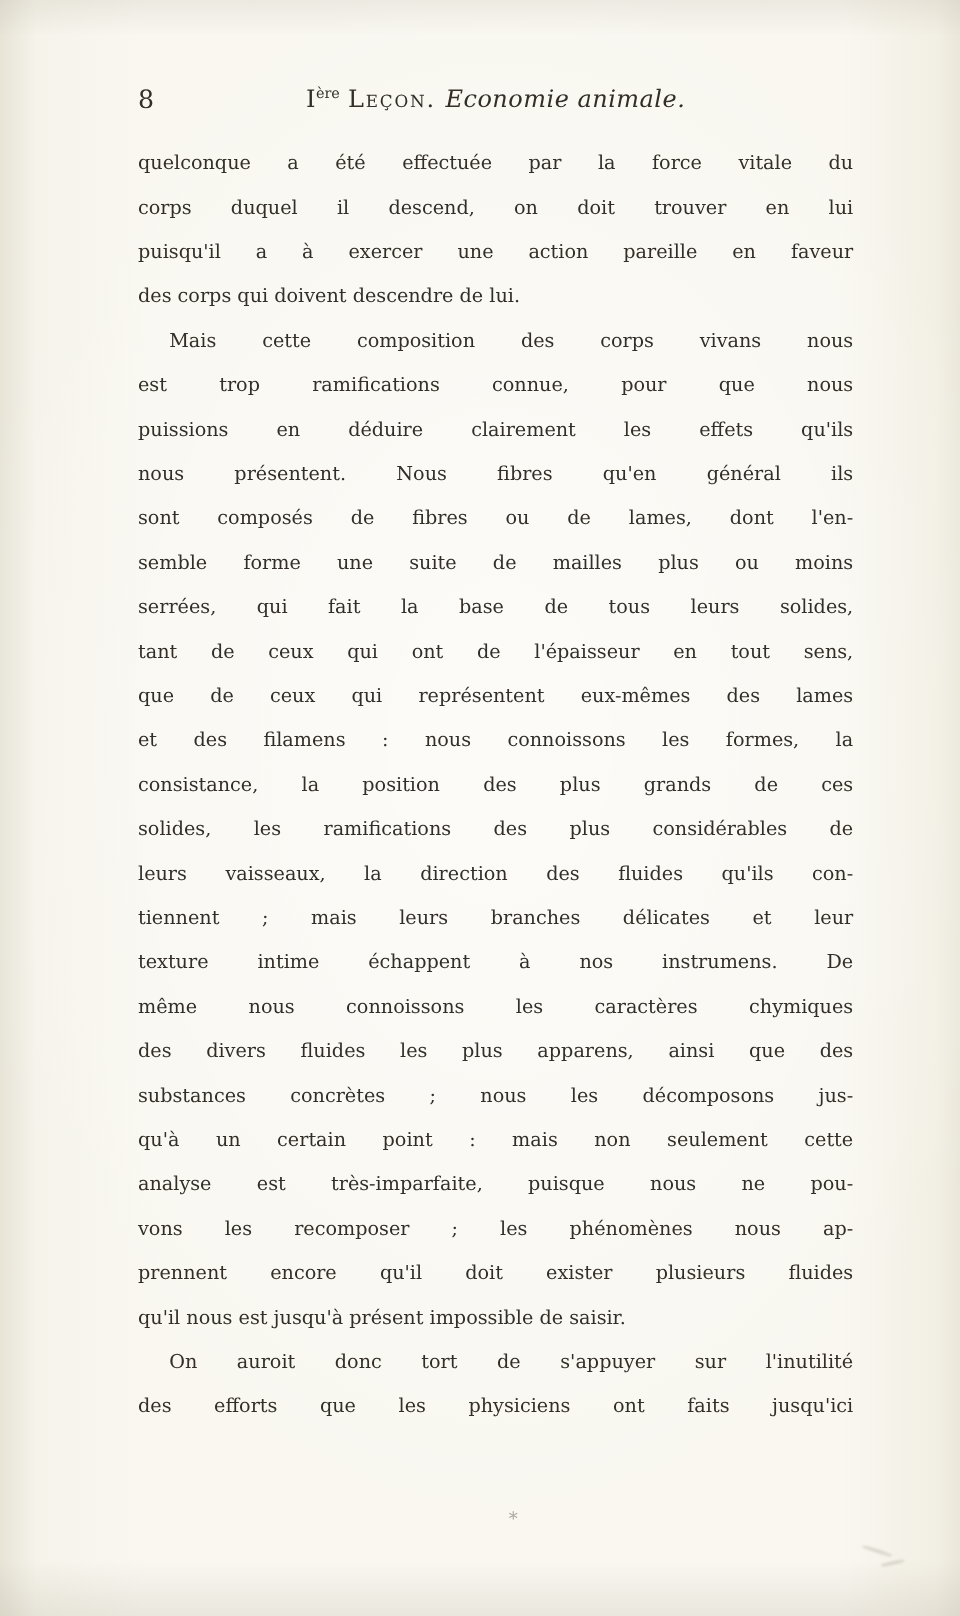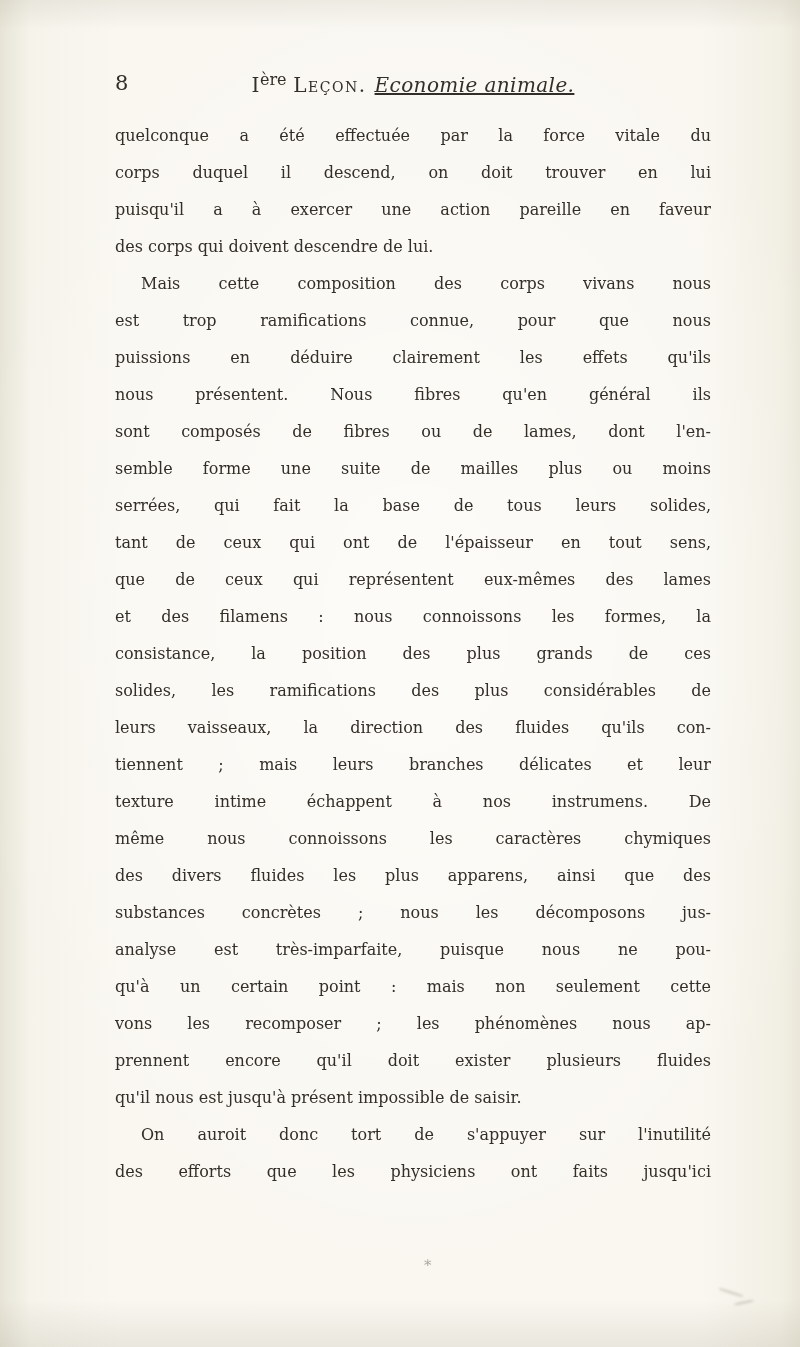--- a/index.html
+++ b/index.html
@@ -42,32 +42,31 @@
   }
   .running-title {
     position: absolute;
     left: 0;
     right: 0;
     text-align: center;
     white-space: nowrap;
     letter-spacing: 0.4px;
   }
   .running-title sup {
-    font-size: 16px;
+    font-size: 12px;
     vertical-align: 7px;
     letter-spacing: 0;
   }
   .rt-lecon {
     font-variant: small-caps;
     letter-spacing: 1.5px;
     margin-right: 8px;
   }
   .rt-subject {
     font-style: italic;
-    text-decoration: underline;
   }
   .body-text {
     position: absolute;
     top: 117px;
     left: 115px;
     width: 596px;
     font-size: 16px;
     line-height: 37px;
   }
   .line {
@@ -139,22 +138,22 @@
       <div class="line">que de ceux qui représentent eux-mêmes des lames</div>
       <div class="line">et des filamens : nous connoissons les formes, la</div>
       <div class="line">consistance, la position des plus grands de ces</div>
       <div class="line">solides, les ramifications des plus considérables de</div>
       <div class="line">leurs vaisseaux, la direction des fluides qu'ils con-</div>
       <div class="line">tiennent ; mais leurs branches délicates et leur</div>
       <div class="line">texture intime échappent à nos instrumens. De</div>
       <div class="line">même nous connoissons les caractères chymiques</div>
       <div class="line">des divers fluides les plus apparens, ainsi que des</div>
       <div class="line">substances concrètes ; nous les décomposons jus-</div>
+      <div class="line">qu'à un certain point : mais non seulement cette</div>
       <div class="line">analyse est très-imparfaite, puisque nous ne pou-</div>
-      <div class="line">qu'à un certain point : mais non seulement cette</div>
       <div class="line">vons les recomposer ; les phénomènes nous ap-</div>
       <div class="line">prennent encore qu'il doit exister plusieurs fluides</div>
       <div class="line para-end">qu'il nous est jusqu'à présent impossible de saisir.</div>
       <div class="line indent">On auroit donc tort de s'appuyer sur l'inutilité</div>
       <div class="line">des efforts que les physiciens ont faits jusqu'ici</div>
     </div>
 
   <span class="catch-mark">⁎</span>
 
   <div class="corner-smudge">

